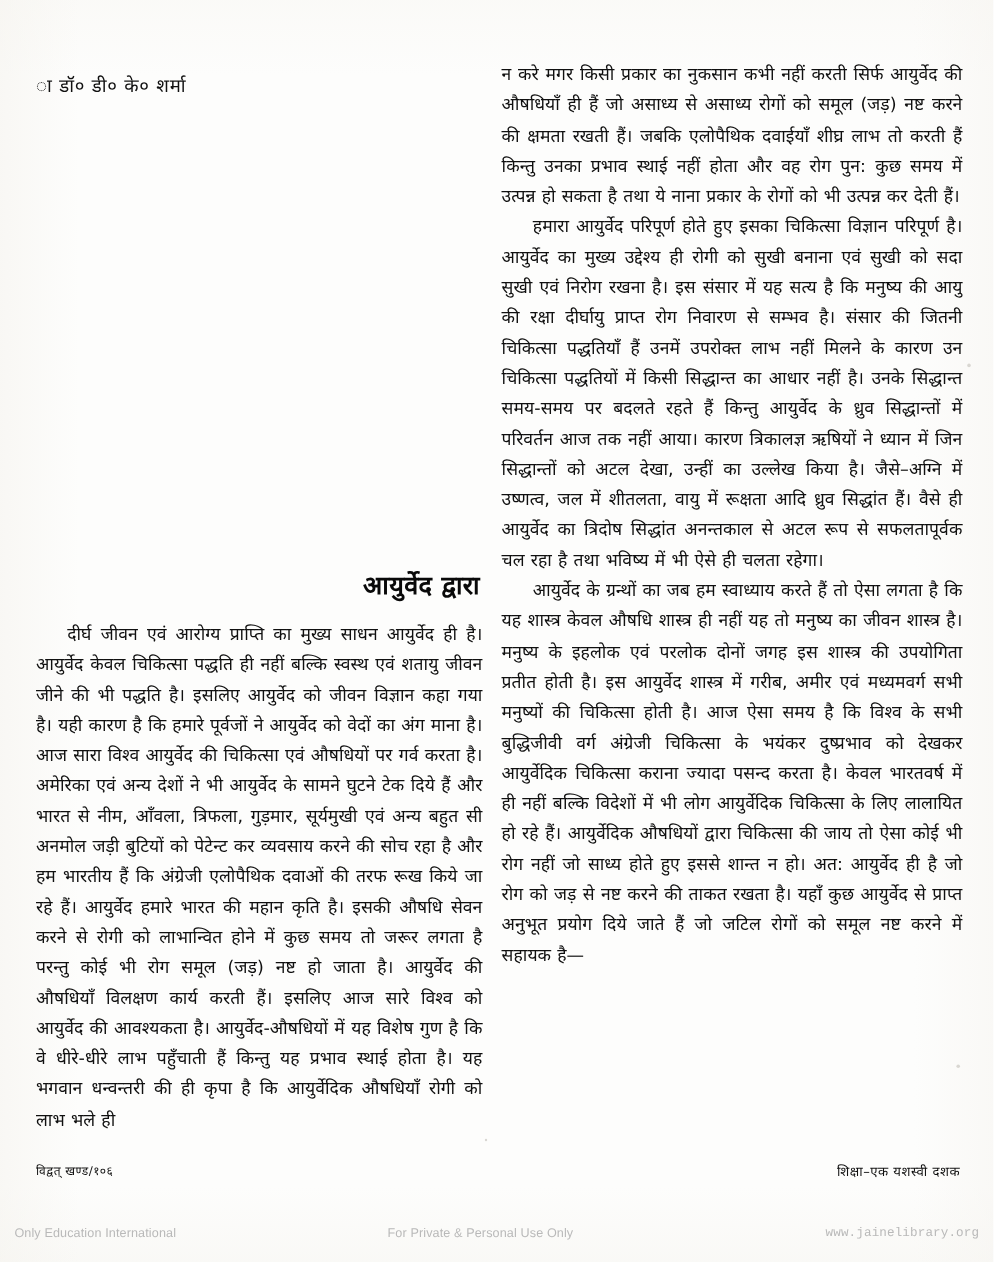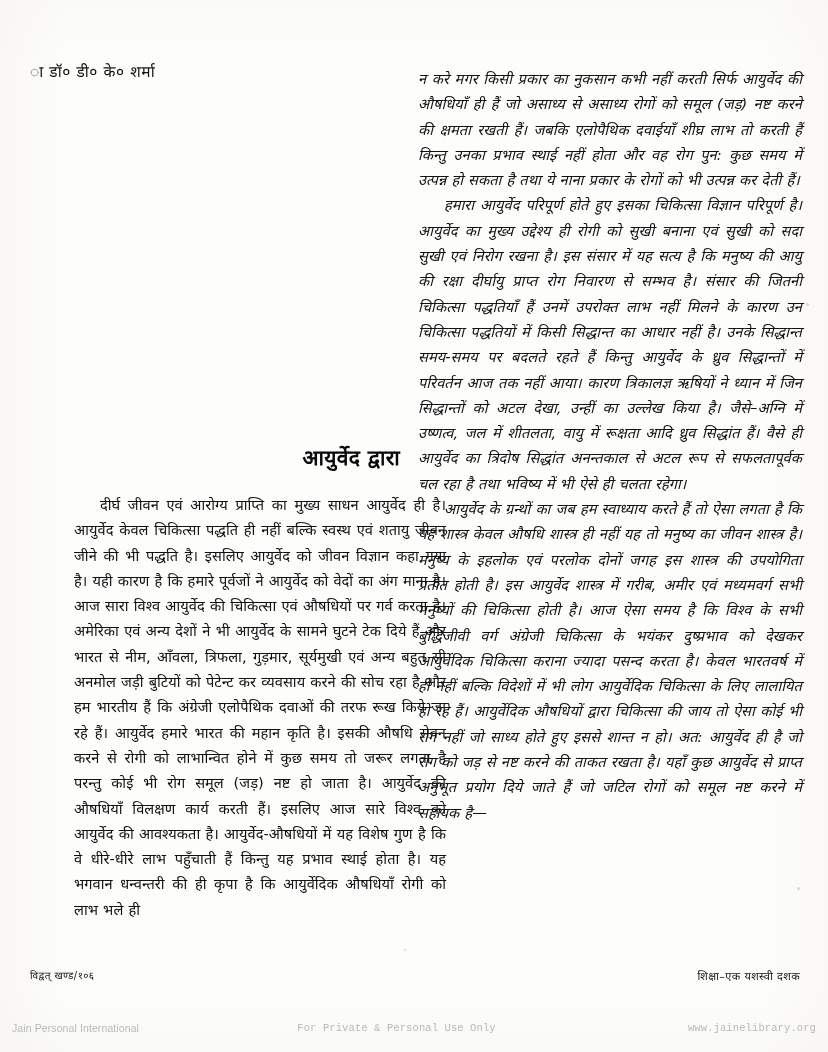--- a/index.html
+++ b/index.html
@@ -52,21 +52,21 @@
     left: 30px;
     top: 444px;
     width: 370px;
     text-align: right;
     font-size: 21px;
     line-height: 1.42;
     font-weight: 600;
     letter-spacing: 0.3px;
     color: #090909;
   }
-  .title-block .t-line { display: block; white-space: nowrap; }
+  .title-block .t-line { display: block; white-space: nowrap; margin-top: 30px; }
 
   .body-text {
     position: absolute;
     font-size: 14.6px;
     line-height: 25.3px;
     text-align: justify;
     text-align-last: left;
     color: #101010;
     letter-spacing: 0.05px;
     word-spacing: 0.4px;
@@ -74,29 +74,27 @@
   .body-text p {
     margin: 0;
     text-indent: 26px;
   }
   .body-text p.cont {
     text-indent: 0;
   }
 
   #left-body {
     left: 30px;
-    top: 492px;
+    top: 516px;
     width: 372px;
-    margin-left: 44px;
   }
   #right-body {
     left: 418px;
-    top: 66px;
+    top: 50px;
     width: 384px;
-    font-style: italic;
   }
 
   
   .footer-left {
     position: absolute;
     left: 30px;
     top: 968px;
     font-size: 10px;
     letter-spacing: 0.4px;
     color: #111;
@@ -121,21 +119,21 @@
     display: flex;
     align-items: flex-start;
     justify-content: space-between;
     padding: 0 12px;
     box-sizing: border-box;
     font-family: "Liberation Sans", sans-serif;
     font-size: 10.5px;
     color: #b9b9b9;
     letter-spacing: 0.1px;
   }
-  .scan-bar .sb-center { flex: 0 0 auto; margin-left: -34px; font-family: Liberation Mono, monospace; }
+  .scan-bar .sb-center { flex: 0 0 auto; margin-left: -34px; }
   .scan-bar .sb-right { text-align: right; font-family: Liberation Mono, monospace; }
 
   
   .speck {
     position: absolute;
     background: #d9d7d2;
     border-radius: 50%;
     pointer-events: none;
   }
 </style>
@@ -162,21 +160,21 @@
       <p class="cont">न करे मगर किसी प्रकार का नुकसान कभी नहीं करती सिर्फ आयुर्वेद की औषधियाँ ही हैं जो असाध्य से असाध्य रोगों को समूल (जड़) नष्ट करने की क्षमता रखती हैं। जबकि एलोपैथिक दवाईयाँ शीघ्र लाभ तो करती हैं किन्तु उनका प्रभाव स्थाई नहीं होता और वह रोग पुन: कुछ समय में उत्पन्न हो सकता है तथा ये नाना प्रकार के रोगों को भी उत्पन्न कर देती हैं।</p>
       <p>हमारा आयुर्वेद परिपूर्ण होते हुए इसका चिकित्सा विज्ञान परिपूर्ण है। आयुर्वेद का मुख्य उद्देश्य ही रोगी को सुखी बनाना एवं सुखी को सदा सुखी एवं निरोग रखना है। इस संसार में यह सत्य है कि मनुष्य की आयु की रक्षा दीर्घायु प्राप्त रोग निवारण से सम्भव है। संसार की जितनी चिकित्सा पद्धतियाँ हैं उनमें उपरोक्त लाभ नहीं मिलने के कारण उन चिकित्सा पद्धतियों में किसी सिद्धान्त का आधार नहीं है। उनके सिद्धान्त समय-समय पर बदलते रहते हैं किन्तु आयुर्वेद के ध्रुव सिद्धान्तों में परिवर्तन आज तक नहीं आया। कारण त्रिकालज्ञ ऋषियों ने ध्यान में जिन सिद्धान्तों को अटल देखा, उन्हीं का उल्लेख किया है। जैसे–अग्नि में उष्णत्व, जल में शीतलता, वायु में रूक्षता आदि ध्रुव सिद्धांत हैं। वैसे ही आयुर्वेद का त्रिदोष सिद्धांत अनन्तकाल से अटल रूप से सफलतापूर्वक चल रहा है तथा भविष्य में भी ऐसे ही चलता रहेगा।</p>
       <p>आयुर्वेद के ग्रन्थों का जब हम स्वाध्याय करते हैं तो ऐसा लगता है कि यह शास्त्र केवल औषधि शास्त्र ही नहीं यह तो मनुष्य का जीवन शास्त्र है। मनुष्य के इहलोक एवं परलोक दोनों जगह इस शास्त्र की उपयोगिता प्रतीत होती है। इस आयुर्वेद शास्त्र में गरीब, अमीर एवं मध्यमवर्ग सभी मनुष्यों की चिकित्सा होती है। आज ऐसा समय है कि विश्व के सभी बुद्धिजीवी वर्ग अंग्रेजी चिकित्सा के भयंकर दुष्प्रभाव को देखकर आयुर्वेदिक चिकित्सा कराना ज्यादा पसन्द करता है। केवल भारतवर्ष में ही नहीं बल्कि विदेशों में भी लोग आयुर्वेदिक चिकित्सा के लिए लालायित हो रहे हैं। आयुर्वेदिक औषधियों द्वारा चिकित्सा की जाय तो ऐसा कोई भी रोग नहीं जो साध्य होते हुए इससे शान्त न हो। अत: आयुर्वेद ही है जो रोग को जड़ से नष्ट करने की ताकत रखता है। यहाँ कुछ आयुर्वेद से प्राप्त अनुभूत प्रयोग दिये जाते हैं जो जटिल रोगों को समूल नष्ट करने में सहायक है—</p>
     </div>
 
     <div class="footer-left">विद्वत् खण्ड/१०६</div>
 
     <div class="footer-right">शिक्षा–एक यशस्वी दशक</div>
 
     <div class="scan-bar">
-      <span class="sb-left">Jain Personal International</span>
+      <span class="sb-left">Only Education International</span>
       <span class="sb-center">For Private &amp; Personal Use Only</span>
       <span class="sb-right">www.jainelibrary.org</span>
     </div>
 
     <span class="speck" style="left:806px;top:303px;width:3px;height:3px;"></span>
     <span class="speck" style="left:797px;top:887px;width:3px;height:3px;"></span>
     <span class="speck" style="left:404px;top:949px;width:2px;height:2px;"></span>
 
   </div>
 </div>

